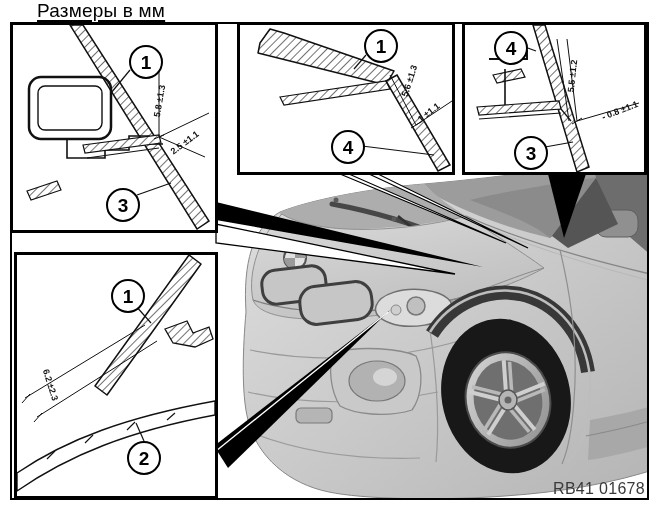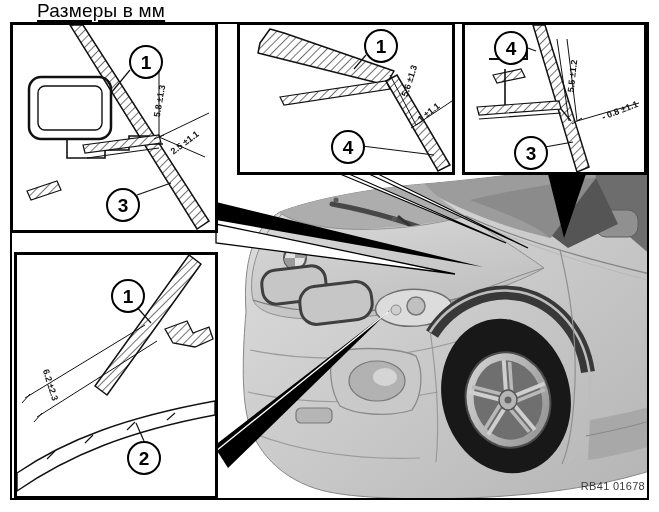--- a/index.html
+++ b/index.html
@@ -26,21 +26,21 @@
   .callout{
     position:absolute;width:34px;height:34px;border:2.5px solid #000;border-radius:50%;
     background:#fff;display:flex;align-items:center;justify-content:center;
     font-size:19px;font-weight:700;z-index:5;box-sizing:border-box;line-height:1;
   }
   .dim{
     position:absolute;font-size:9px;font-weight:700;white-space:nowrap;line-height:1;
     z-index:4;color:#111;
   }
   .figcode{
-    position:absolute;right:14px;top:480px;font-size:11px;color:#3a3a3a;z-index:6;
+    position:absolute;right:14px;top:480px;font-size:16px;color:#3a3a3a;z-index:6;
     letter-spacing:.3px;
   }
 </style>
 </head>
 <body>
 
 <div class="title">Размеры в мм</div>
 
 <svg id="mainart" width="635" height="474" viewBox="12 24 635 474" xmlns="http://www.w3.org/2000/svg">
   <defs>

